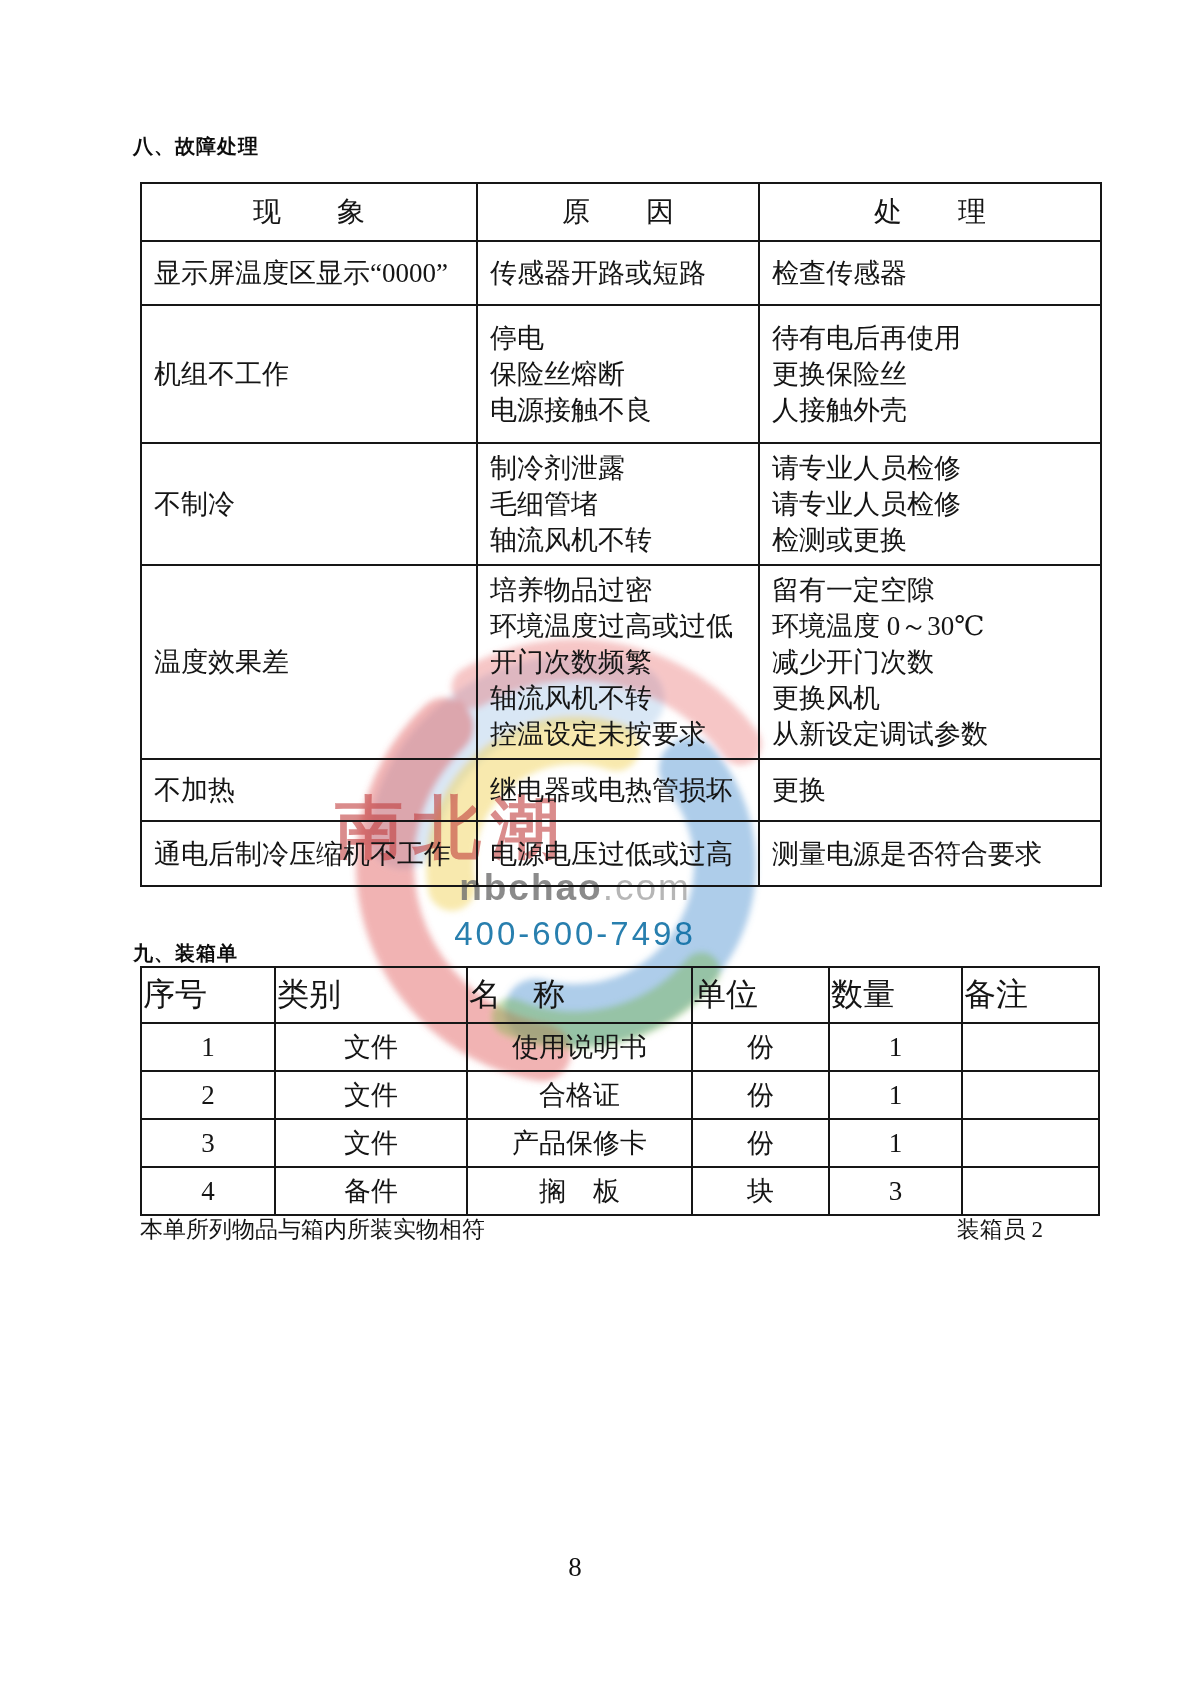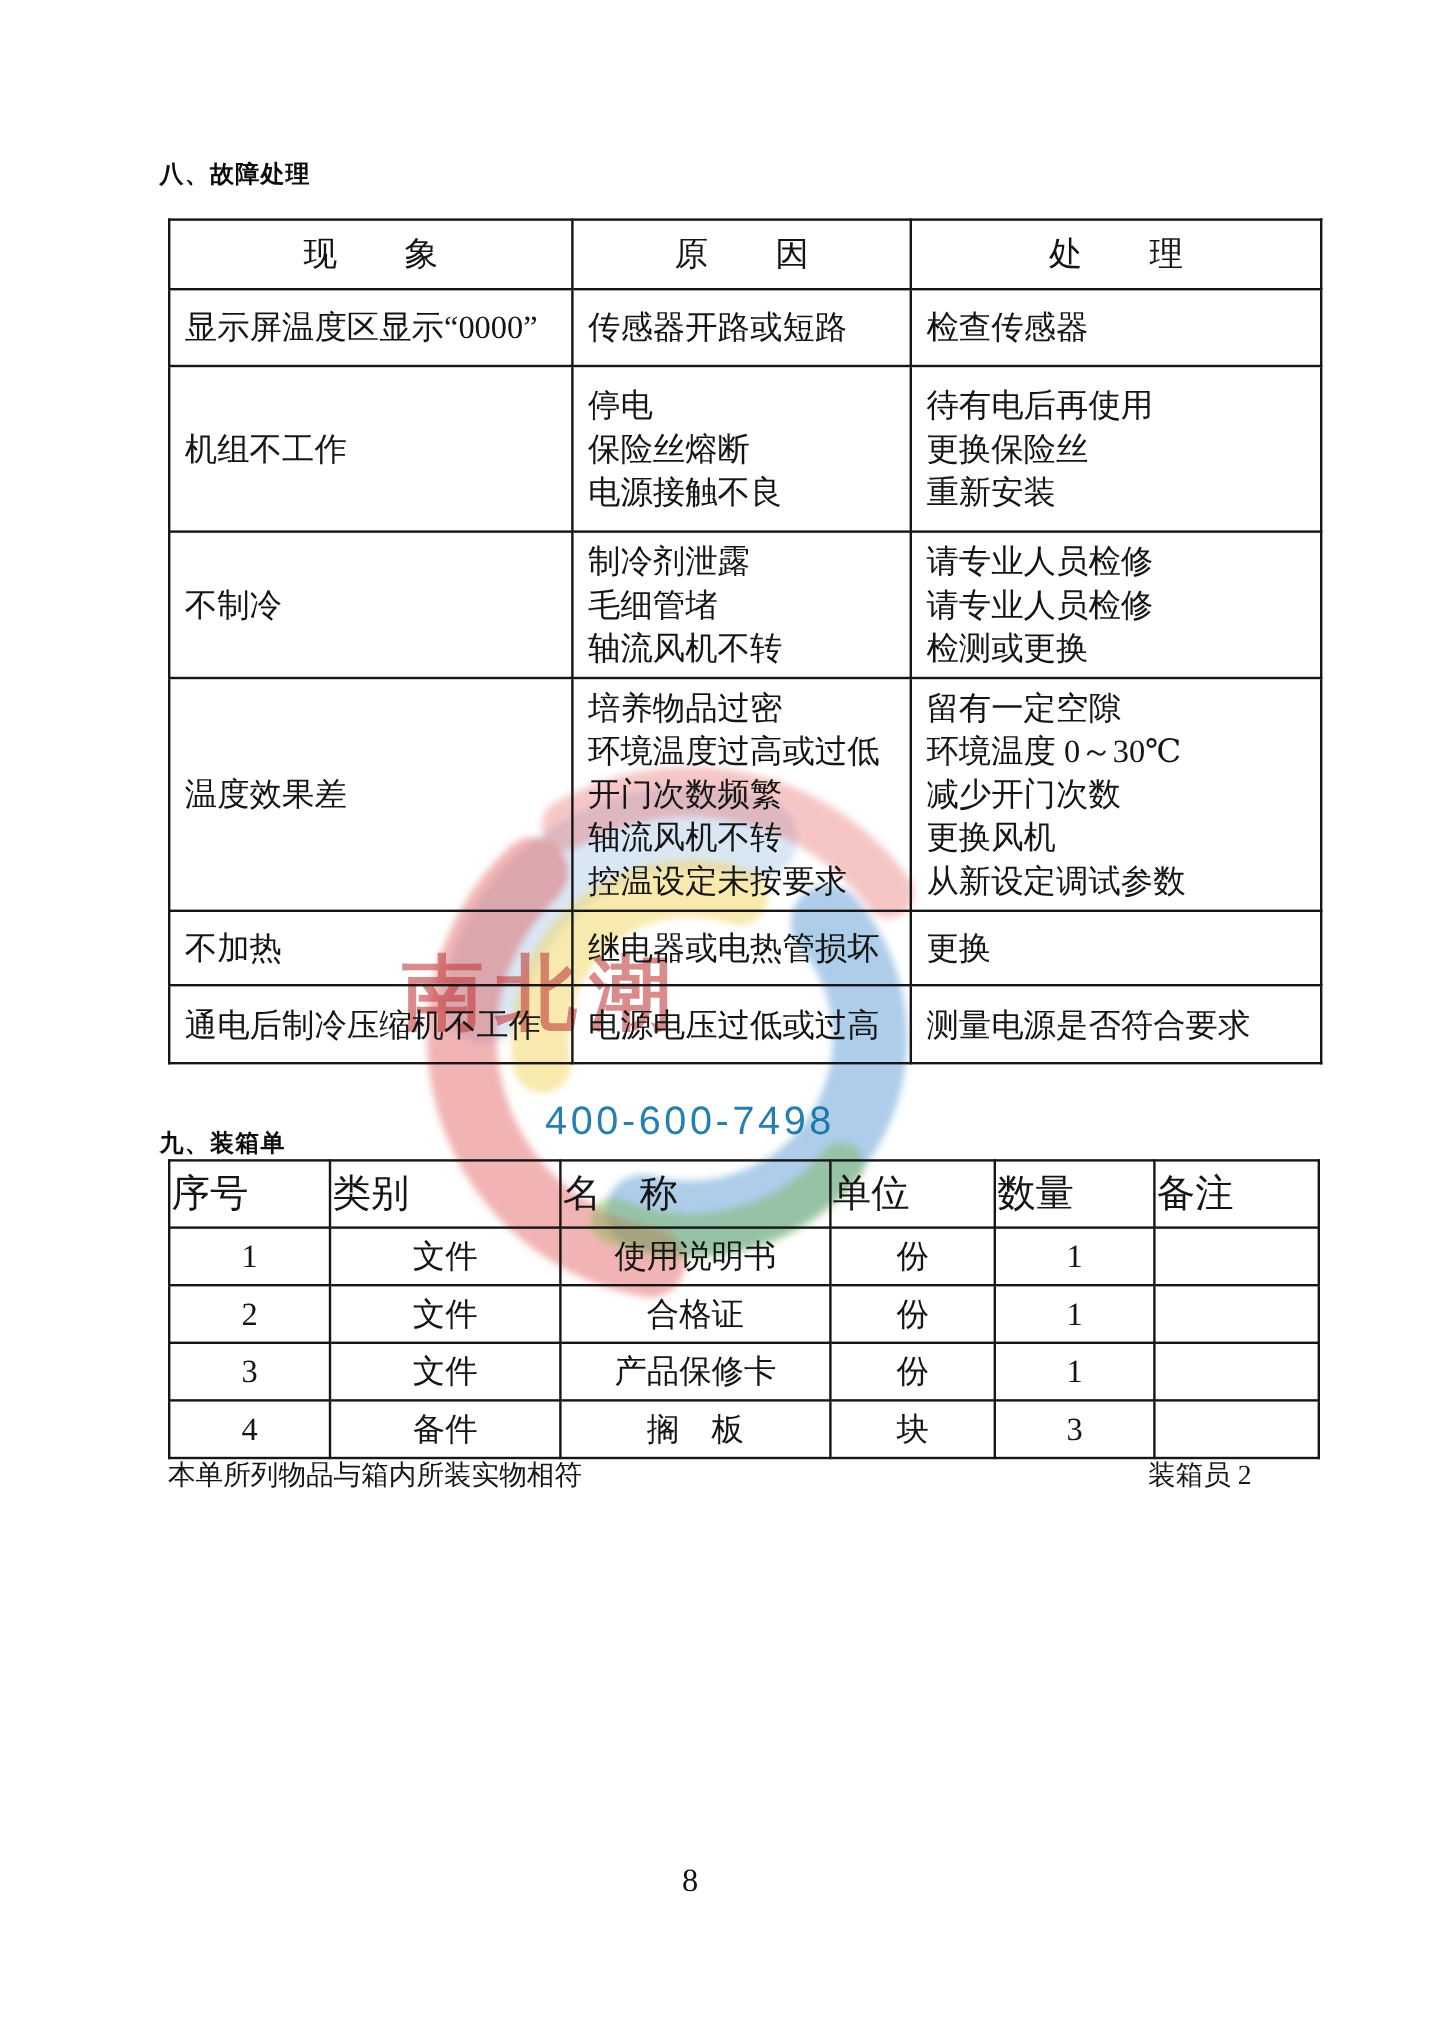--- a/index.html
+++ b/index.html
@@ -109,20 +109,21 @@
       <g filter="url(#soft)">
         <circle cx="240" cy="240" r="175" fill="none" stroke="#aac9e8" stroke-width="70" opacity="0.45" stroke-dasharray="300 800" transform="rotate(-170 240 240)" stroke-linecap="round"></circle>
         <circle cx="240" cy="240" r="150" fill="none" stroke="#5b9bd5" stroke-width="62" opacity="0.5" stroke-dasharray="380 565" transform="rotate(-40 240 240)" stroke-linecap="round"></circle>
         <circle cx="240" cy="240" r="190" fill="none" stroke="#e15757" stroke-width="58" opacity="0.45" stroke-dasharray="420 775" transform="rotate(100 240 240)" stroke-linecap="round"></circle>
         <circle cx="240" cy="240" r="125" fill="none" stroke="#f2d45c" stroke-width="48" opacity="0.5" stroke-dasharray="260 525" transform="rotate(170 240 240)" stroke-linecap="round"></circle>
         <circle cx="240" cy="240" r="165" fill="none" stroke="#7ab648" stroke-width="38" opacity="0.42" stroke-dasharray="210 830" transform="rotate(40 240 240)" stroke-linecap="round"></circle>
         <circle cx="240" cy="240" r="205" fill="none" stroke="#e86a6a" stroke-width="42" opacity="0.38" stroke-dasharray="300 990" transform="rotate(-120 240 240)" stroke-linecap="round"></circle>
       </g>
     </svg>
     <div class="wm-brand">南北潮</div>
+    <div class="wm-domain"><span>nbchao</span><span class="tld">.com</span></div>
     <div class="wm-phone">400-600-7498</div>
   </div>
 
   <div class="content">
 
     <div class="sec-title" id="title-fault">八、故障处理</div>
 
     <table class="doc" id="fault-table">
       <colgroup>
           <col class="c1">
@@ -153,21 +154,21 @@
               <div class="line">机组不工作</div>
             </td>
             <td>
               <div class="line">停电</div>
               <div class="line">保险丝熔断</div>
               <div class="line">电源接触不良</div>
             </td>
             <td>
               <div class="line">待有电后再使用</div>
               <div class="line">更换保险丝</div>
-              <div class="line">重新安装</div>
+              <div class="line">人接触外壳</div>
             </td>
           </tr>
           <tr>
             <td>
               <div class="line">不制冷</div>
             </td>
             <td>
               <div class="line">制冷剂泄露</div>
               <div class="line">毛细管堵</div>
               <div class="line">轴流风机不转</div>

